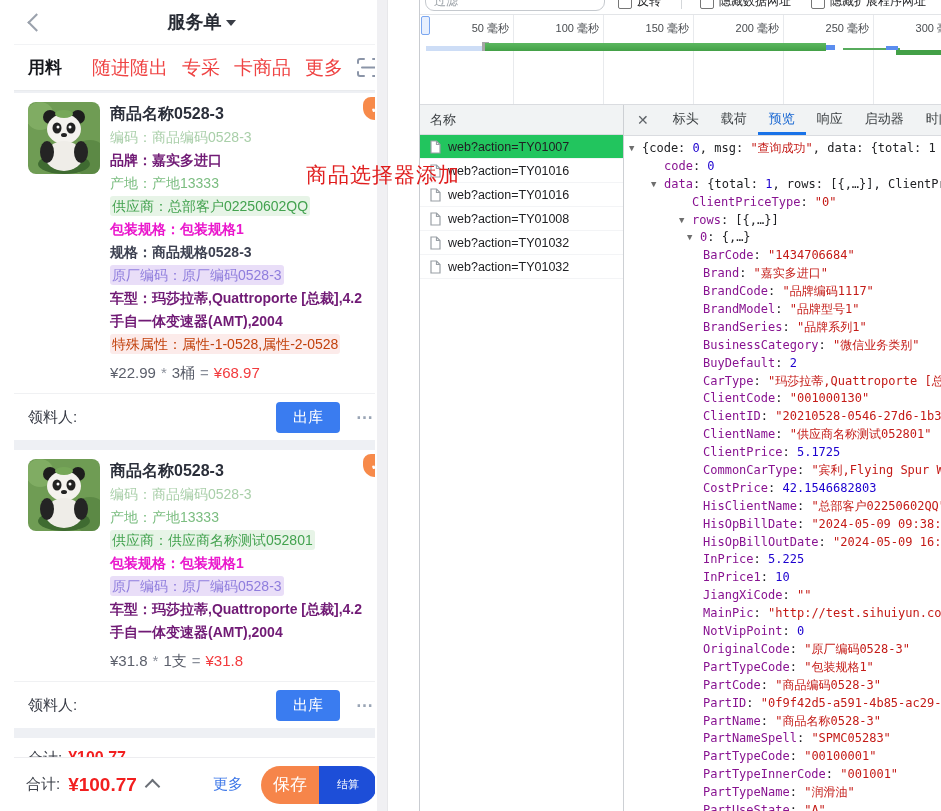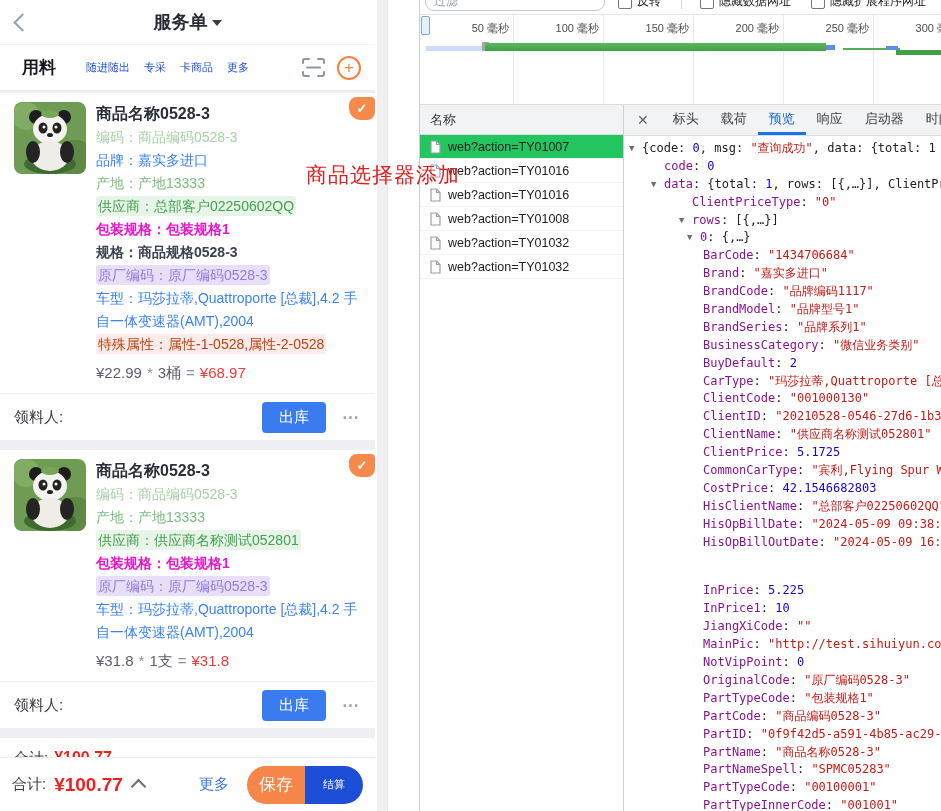--- a/index.html
+++ b/index.html
@@ -1,46 +1,46 @@
 <!DOCTYPE html>
 <html><head>
 <meta charset="utf-8">
 <style>
   html,body{margin:0;padding:0;}
   body{width:941px;height:811px;position:relative;overflow:hidden;background:#fff;
        font-family:"Liberation Sans",sans-serif;}
   
-  .app{position:absolute;left:0;top:0;width:375px;height:811px;background:#eef0f4;overflow:hidden;}
+  .app{position:absolute;left:14px;top:0;width:375px;height:811px;background:#eef0f4;overflow:hidden;}
   .app-header{height:44px;background:#fff;display:flex;align-items:center;justify-content:center;
               position:relative;border-bottom:1px solid #f2f3f5;}
   .back-chevron{position:absolute;left:16px;top:16px;width:11px;height:11px;
                 border-left:2px solid #9aa1ac;border-bottom:2px solid #9aa1ac;transform:rotate(45deg);}
   .app-title-wrap{display:flex;align-items:center;gap:4px;cursor:pointer;}
   .app-title-text{font-size:18px;font-weight:bold;color:#272b34;}
   .caret-down{width:0;height:0;border-left:5px solid transparent;border-right:5px solid transparent;
               border-top:6px solid #3a3e47;margin-top:2px;}
   .tabbar{height:45px;background:#fff;display:flex;align-items:center;padding:0 14px;
           border-bottom:1px solid #e9ebee;}
-  .app-tab{font-size:11px;color:#1d4ed8;margin-right:14px;white-space:nowrap;cursor:pointer;}
+  .app-tab{font-size:19px;color:#ef4444;margin-right:14px;white-space:nowrap;cursor:pointer;}
   .app-tab.active{font-size:17px;font-weight:bold;color:#16181d;margin-right:30px;}
   .tab-icons{margin-left:auto;display:flex;align-items:center;gap:12px;}
   .scan-icon{display:inline-flex;}
   .plus-icon{width:24px;height:24px;border-radius:50%;border:2px solid #f5823c;color:#f5823c;
              display:flex;align-items:center;justify-content:center;font-size:17px;line-height:1;box-sizing:border-box;}
   .card{background:#fff;margin-top:2px;margin-bottom:10px;position:relative;}
   .badge{position:absolute;top:4px;right:0;width:26px;height:23px;background:#f78a4a;
          border-radius:8px 4px 8px 12px;color:#fff;display:flex;align-items:center;justify-content:center;
          font-size:13px;font-weight:bold;}
   .card-body{display:flex;padding:9px 14px 0 14px;gap:10px;}
   .thumb{width:72px;height:72px;border-radius:8px;flex:none;overflow:hidden;}
   .card-info{flex:1;min-width:0;}
   .card-title{font-size:16px;font-weight:bold;color:#2b2f3a;line-height:24px;}
   .line{font-size:14px;line-height:23px;}
   .st-code{color:#a9cfa9;}
-  .st-plain{color:#3b82f6;}
+  .st-plain{color:#701a75;font-weight:bold;}
   .st-green{color:#7bbd80;}
   .st-supplier{color:#43a24f;background:#e7f4e7;border-radius:3px;padding:0 2px;line-height:20px;display:inline-block;}
   .st-magenta{color:#ea16cc;font-weight:bold;}
   .st-spec{color:#3c4050;font-weight:bold;}
   .st-purple{color:#8f7ddd;background:#e9def8;border-radius:3px;padding:0 2px;line-height:20px;display:inline-block;}
   .st-attr{color:#c2410c;background:#fcebea;border-radius:3px;padding:0 2px;line-height:20px;display:inline-block;}
   .price-row{padding:8px 14px 10px 96px;font-size:15px;color:#5b5f6b;}
   .pr-op{color:#8a8f9a;padding:0 5px;}
   .pr-total{color:#f23a3d;}
   .claim-row{border-top:1px solid #f0f1f3;height:46px;display:flex;align-items:center;padding:0 14px;}
@@ -121,21 +121,21 @@
 
 <div class="app">
   <div class="app-header">
     <span class="back-chevron"></span>
     <div class="app-title-wrap">
       <span class="app-title-text">服务单</span>
       <span class="caret-down"></span>
     </div>
   </div>
   <div class="tabbar">
-    <span id="apptabs" style="display:flex;align-items:center;margin-left:8px;">
+    <span id="apptabs" style="display:flex;align-items:center;">
         <span class="app-tab active">用料</span>
         <span class="app-tab">随进随出</span>
         <span class="app-tab">专采</span>
         <span class="app-tab">卡商品</span>
         <span class="app-tab">更多</span>
       </span>
     <span class="tab-icons">
       <span class="scan-icon">
         <svg width="23" height="19" viewBox="0 0 23 19" fill="none" stroke="#8b95a8" stroke-width="2" stroke-linecap="round">
           <path d="M1 5 V3 a2 2 0 0 1 2-2 H7"></path>
@@ -367,21 +367,21 @@
           <div class="json-line" style="padding-left: 79px;"><span class="jk">CarType</span><span class="jp">: </span><span class="js">"玛莎拉蒂,Quattroporte [总</span></div>
           <div class="json-line" style="padding-left: 79px;"><span class="jk">ClientCode</span><span class="jp">: </span><span class="js">"001000130"</span></div>
           <div class="json-line" style="padding-left: 79px;"><span class="jk">ClientID</span><span class="jp">: </span><span class="js">"20210528-0546-27d6-1b32-</span></div>
           <div class="json-line" style="padding-left: 79px;"><span class="jk">ClientName</span><span class="jp">: </span><span class="js">"供应商名称测试052801"</span></div>
           <div class="json-line" style="padding-left: 79px;"><span class="jk">ClientPrice</span><span class="jp">: </span><span class="jn">5.1725</span></div>
           <div class="json-line" style="padding-left: 79px;"><span class="jk">CommonCarType</span><span class="jp">: </span><span class="js">"宾利,Flying Spur W1</span></div>
           <div class="json-line" style="padding-left: 79px;"><span class="jk">CostPrice</span><span class="jp">: </span><span class="jn">42.1546682803</span></div>
           <div class="json-line" style="padding-left: 79px;"><span class="jk">HisClientName</span><span class="jp">: </span><span class="js">"总部客户02250602QQ"</span></div>
           <div class="json-line" style="padding-left: 79px;"><span class="jk">HisOpBillDate</span><span class="jp">: </span><span class="js">"2024-05-09 09:38:59</span></div>
           <div class="json-line" style="padding-left: 79px;"><span class="jk">HisOpBillOutDate</span><span class="jp">: </span><span class="js">"2024-05-09 16:38:</span></div>
-          <div class="json-line" style="padding-left: 79px; margin-top: 31px;"><span class="jk">InPrice</span><span class="jp">: </span><span class="jn">5.225</span></div>
+          <div class="json-line" style="padding-left: 79px;"><span class="jk">InPrice</span><span class="jp">: </span><span class="jn">5.225</span></div>
           <div class="json-line" style="padding-left: 79px;"><span class="jk">InPrice1</span><span class="jp">: </span><span class="jn">10</span></div>
           <div class="json-line" style="padding-left: 79px;"><span class="jk">JiangXiCode</span><span class="jp">: </span><span class="js">""</span></div>
           <div class="json-line" style="padding-left: 79px;"><span class="jk">MainPic</span><span class="jp">: </span><span class="js">"http://test.sihuiyun.com/</span></div>
           <div class="json-line" style="padding-left: 79px;"><span class="jk">NotVipPoint</span><span class="jp">: </span><span class="jn">0</span></div>
           <div class="json-line" style="padding-left: 79px;"><span class="jk">OriginalCode</span><span class="jp">: </span><span class="js">"原厂编码0528-3"</span></div>
           <div class="json-line" style="padding-left: 79px;"><span class="jk">PartTypeCode</span><span class="jp">: </span><span class="js">"包装规格1"</span></div>
           <div class="json-line" style="padding-left: 79px;"><span class="jk">PartCode</span><span class="jp">: </span><span class="js">"商品编码0528-3"</span></div>
           <div class="json-line" style="padding-left: 79px;"><span class="jk">PartID</span><span class="jp">: </span><span class="js">"0f9f42d5-a591-4b85-ac29-f</span></div>
           <div class="json-line" style="padding-left: 79px;"><span class="jk">PartName</span><span class="jp">: </span><span class="js">"商品名称0528-3"</span></div>
           <div class="json-line" style="padding-left: 79px;"><span class="jk">PartNameSpell</span><span class="jp">: </span><span class="js">"SPMC05283"</span></div>

